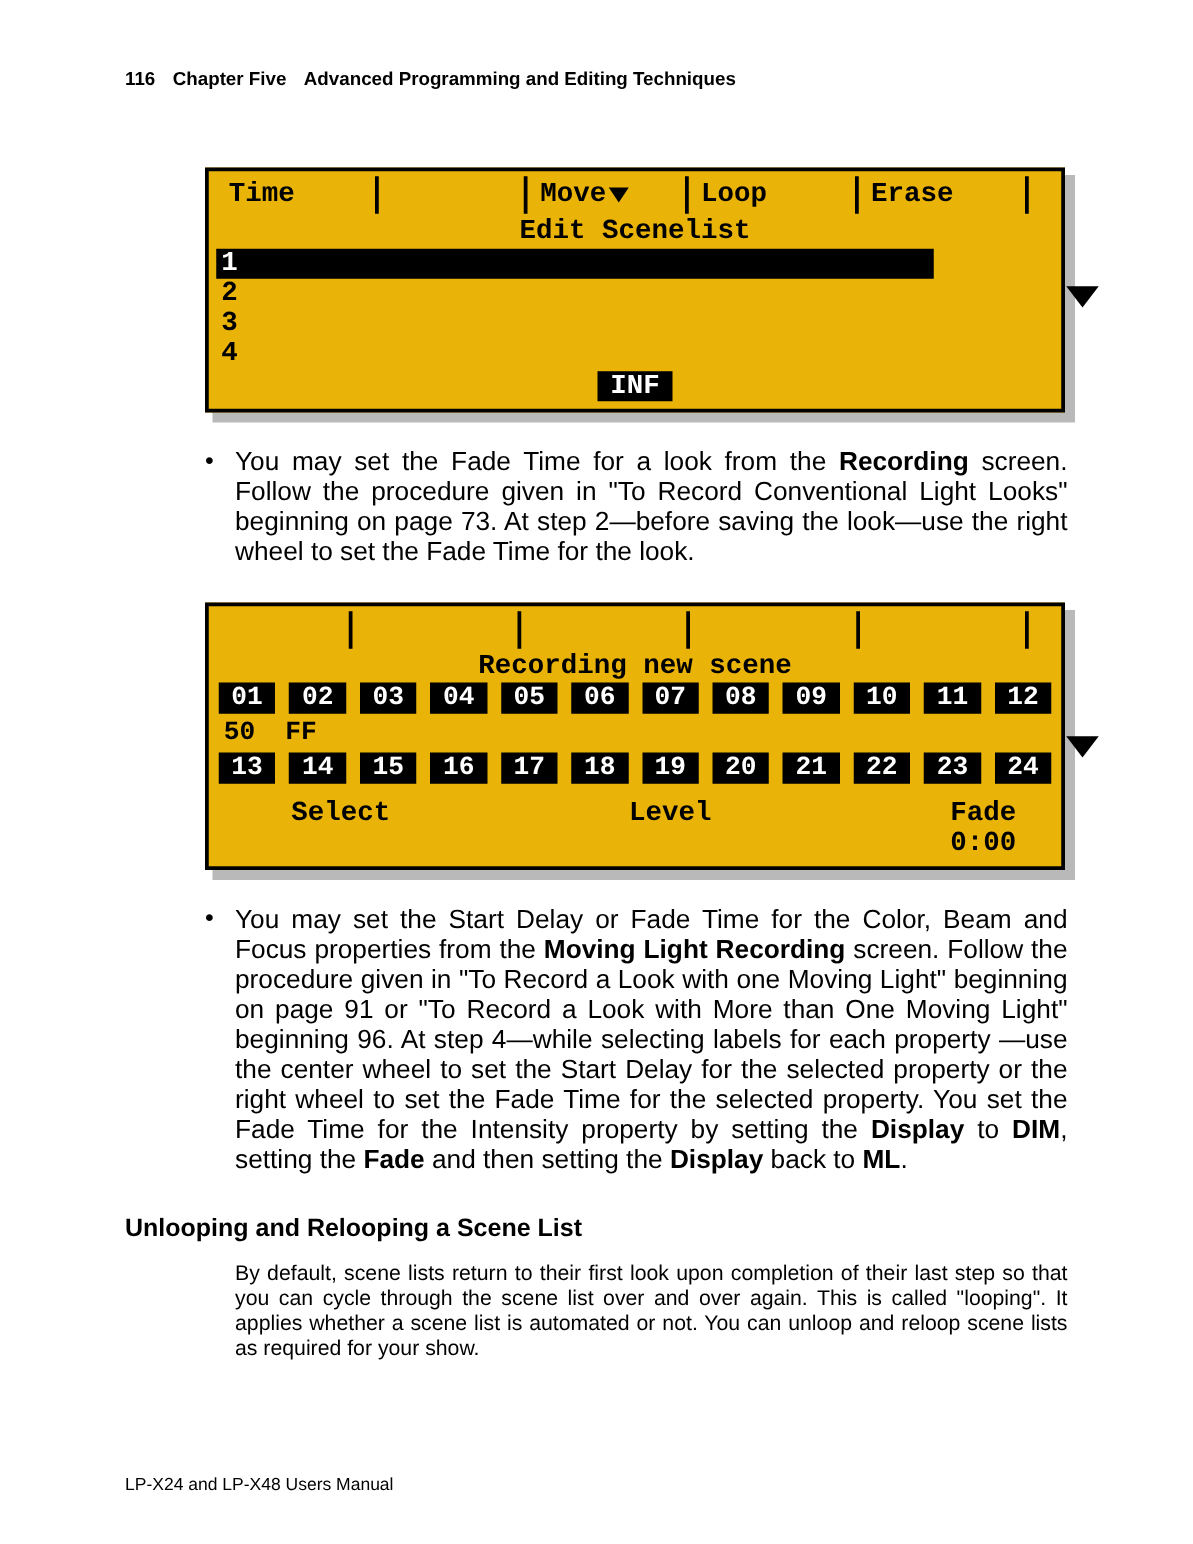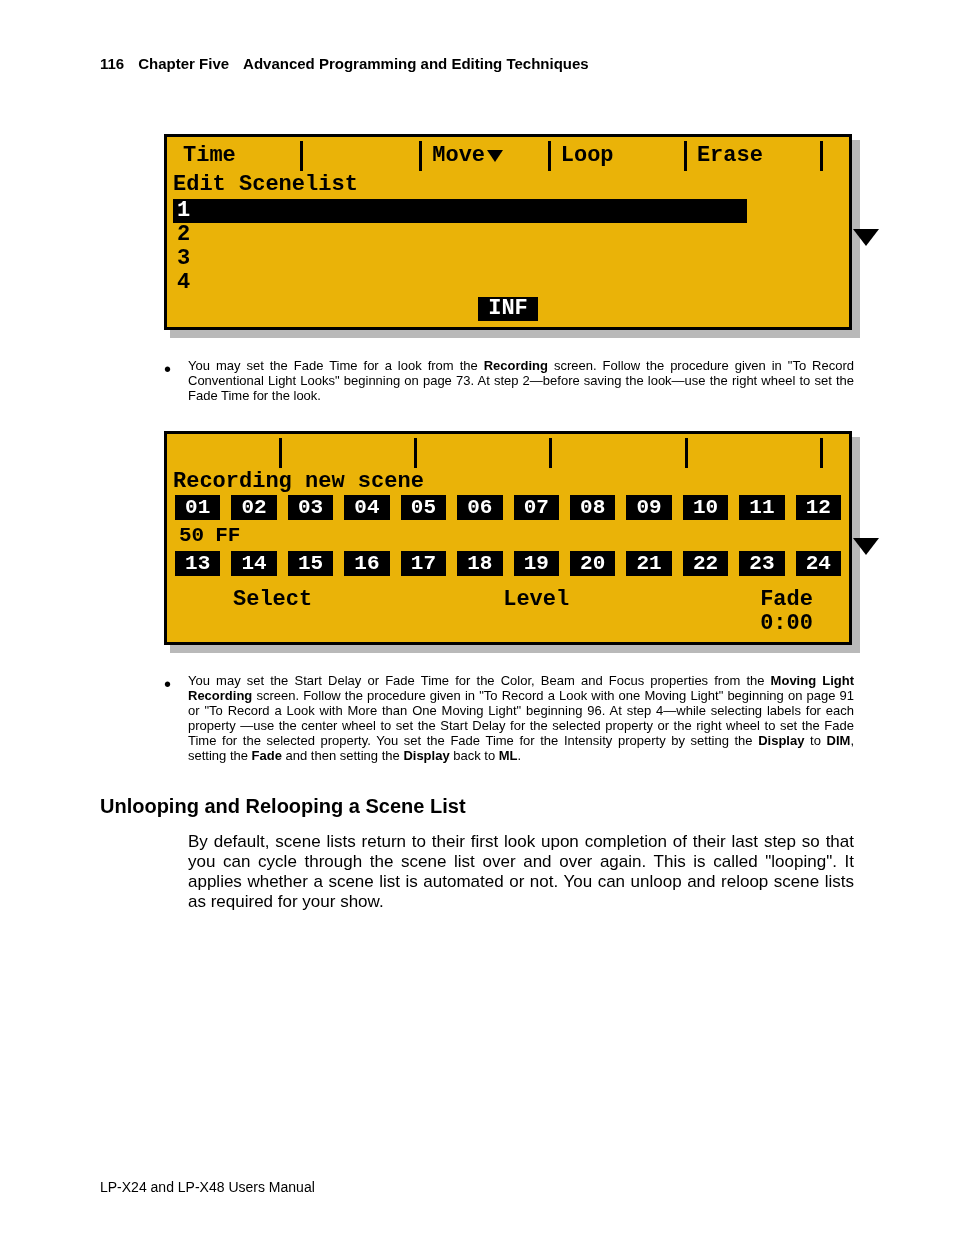--- a/index.html
+++ b/index.html
@@ -56,21 +56,21 @@
   .topcells { display: flex; }
   .topcell {
     border-right: 3px solid #000;
     padding: 2px 10px;
     min-height: 26px;
     display: flex;
     align-items: center;
   }
   .topcell:last-child { border-right: none; }
 
-  .center-line { text-align: left; margin-top: 2px; }
+  .center-line { text-align: center; margin-top: 2px; }
 
   .scene-rows { margin-top: 2px; }
   .scene-row {
     padding-left: 4px;
     height: 24px;
     display: flex;
     align-items: center;
   }
   .scene-row.sel {
     background: #000;
@@ -104,36 +104,36 @@
   .chan {
     background: #000;
     color: #fff;
     width: 55px;
     text-align: center;
     padding: 1px 0;
     font-size: 21px;
   }
   .encoder-row {
     display: flex;
-    gap: 11px;
+    gap: 24px;
     padding-left: 6px;
     margin: 4px 0;
     font-size: 21px;
   }
   .enc-area {
     display: flex;
     justify-content: space-between;
     padding: 12px 30px 0 60px;
   }
   .enc-area .fade { text-align: right; }
 
   
   .bullet-block {
     margin: 28px 0 28px 64px;
-    font-size: 13px;
+    font-size: 21px;
     position: relative;
     padding-left: 24px;
     text-align: justify;
   }
   .bullet-block::before {
     content: "\2022";
     position: absolute;
     left: 0;
     top: 0;
     font-size: 20px;

